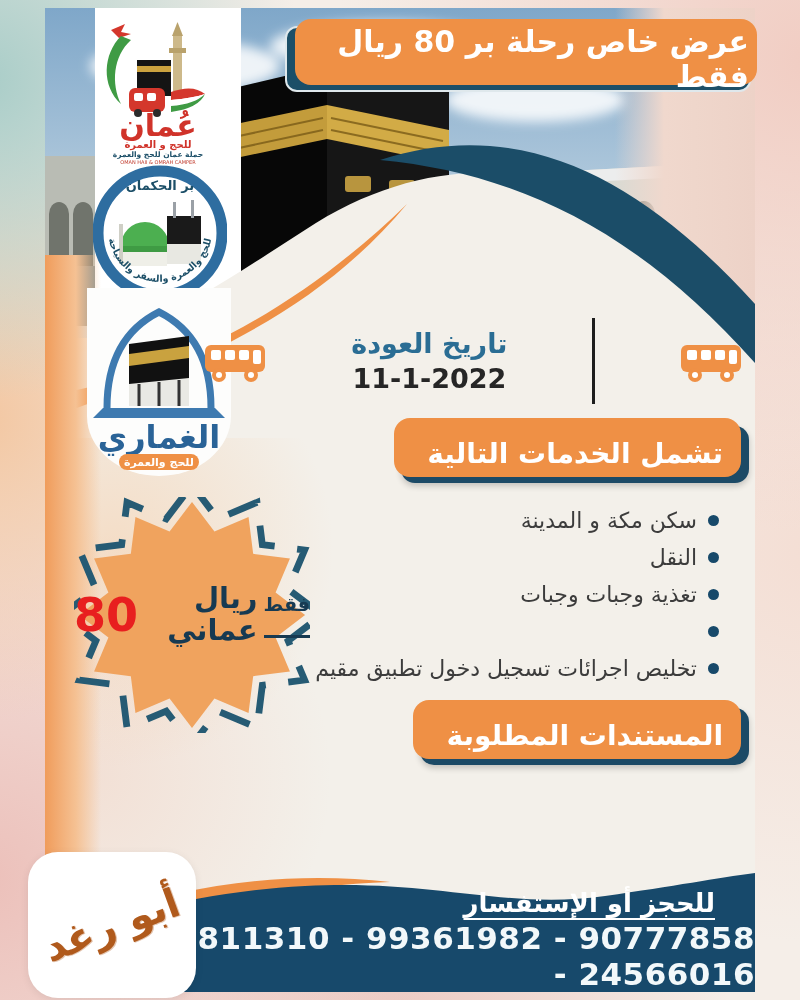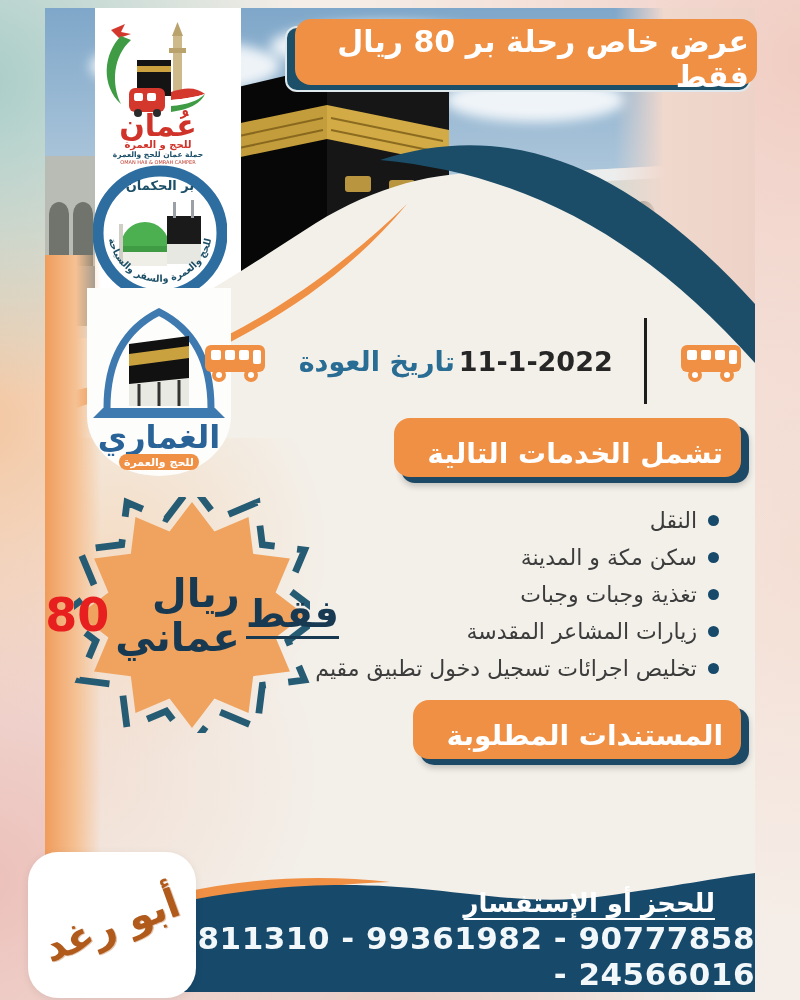--- a/index.html
+++ b/index.html
@@ -34,21 +34,21 @@
 
   
   .logo-wrap { position:absolute; z-index:5; }
   #logo1 { left:46px; top:6px; }
   #logo2 { left:48px; top:152px; }
   #logo3 { left:32px; top:280px; }
 
   
   .dates { position:absolute; left:150px; top:305px; right:4px; height:96px; z-index:5;
     display:flex; align-items:center; justify-content:space-between; padding:0 8px; }
-  .date-group { display:flex; flex-direction:row; align-items:center; gap:4px; }
+  .date-group { display:flex; flex-direction:column; align-items:center; gap:4px; }
   .date-label { color:#2a6d94; font-size:27px; font-weight:bold; direction:rtl; }
   .date-value { color:#262626; font-size:27px; font-weight:600; direction:ltr; }
   .date-divider { width:3px; height:86px; background:#1d1d1d; }
   .bus { width:64px; height:44px; }
 
   
   .badge { position:absolute; right:6px; z-index:5; background:#1c4a66; border-radius:14px;
     padding:11px 26px 13px; box-shadow:0 3px 6px rgba(0,0,0,.2); }
   .badge::before { content:""; position:absolute; left:-7px; right:8px; top:-8px; bottom:6px;
     background:#ef9045; border-radius:16px; z-index:-1; }
@@ -63,23 +63,23 @@
   .blist li { direction:rtl; display:flex; align-items:center; gap:11px; height:37px; }
   .dot { width:11px; height:11px; border-radius:50%; background:#17496a; flex:none; }
   .li-text { color:#3c3c3c; font-size:22px; }
 
   
   .star-wrap { position:absolute; left:29px; top:489px; width:236px; height:236px; z-index:5; }
   .star-wrap svg { position:absolute; left:0; top:0; }
   .star-text { position:absolute; inset:0; display:flex; flex-direction:row;
     align-items:center; justify-content:center; gap:6px; }
   .star-amount { color:#e81f1f; font-size:46px; font-weight:bold; line-height:1; }
-  .star-currency { color:#173a52; font-size:40px; font-weight:bold; direction:rtl; line-height:1.1; }
-  .star-only { color:#173a52; font-size:38px; font-weight:bold; direction:rtl;
-    border-bottom:3px solid #173a52; padding-bottom:0; }
+  .star-currency { color:#173a52; font-size:29px; font-weight:bold; direction:rtl; line-height:1.1; }
+  .star-only { color:#173a52; font-size:19px; font-weight:bold; direction:rtl;
+    border-bottom:3px solid #173a52; padding-bottom:20px; }
 
   
   .footer-svg { position:absolute; left:0; bottom:0; z-index:8; }
   .footer-heading { position:absolute; right:40px; bottom:74px; z-index:9; color:#fff;
     font-size:26px; font-weight:bold; direction:rtl;
     text-decoration:underline; text-underline-offset:6px; text-decoration-thickness:2px; }
   .footer-phones { position:absolute; left:0; right:0; bottom:0; z-index:9; text-align:right;
     padding-left:140px; color:#f2f8fa; font-size:31px; font-weight:bold; direction:ltr;
     letter-spacing:.5px; }
 
@@ -281,33 +281,32 @@
           <circle cx="48" cy="36" r="3" fill="#fff"></circle>
       </svg>
     </div>
 
     <div id="services-badge" class="badge">
       <span>تشمل الخدمات التالية</span>
     </div>
     <ul id="services-list" class="blist">
         <li>
         <span class="dot"></span>
+        <span class="li-text">سكن مكة و المدينة</span>
+      </li>
+        <li>
+        <span class="dot"></span>
         <span class="li-text">النقل</span>
       </li>
         <li>
         <span class="dot"></span>
-        <span class="li-text">سكن مكة و المدينة</span>
-      </li>
-        <li>
-        <span class="dot"></span>
         <span class="li-text">تغذية وجبات وجبات</span>
       </li>
         <li>
         <span class="dot"></span>
-        <span class="li-text">زيارات المشاعر المقدسة</span>
       </li>
         <li>
         <span class="dot"></span>
         <span class="li-text">تخليص اجرائات تسجيل دخول تطبيق مقيم</span>
       </li>
       </ul>
 
     <div class="star-wrap">
       <svg width="236" height="236" viewBox="0 0 240 240">
         <g transform="translate(120 120) scale(1.15) translate(-120 -120)">

